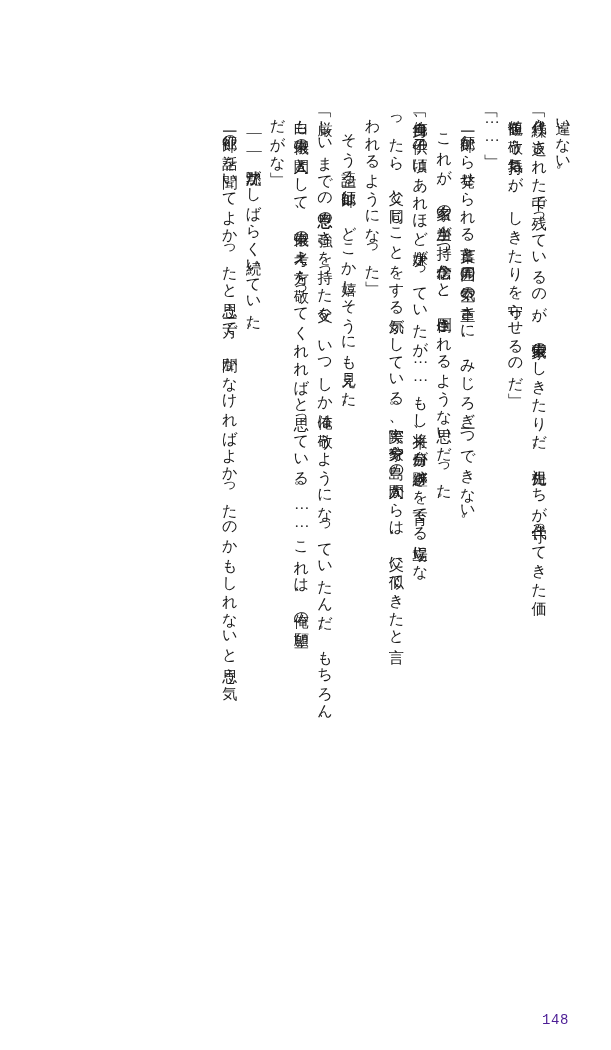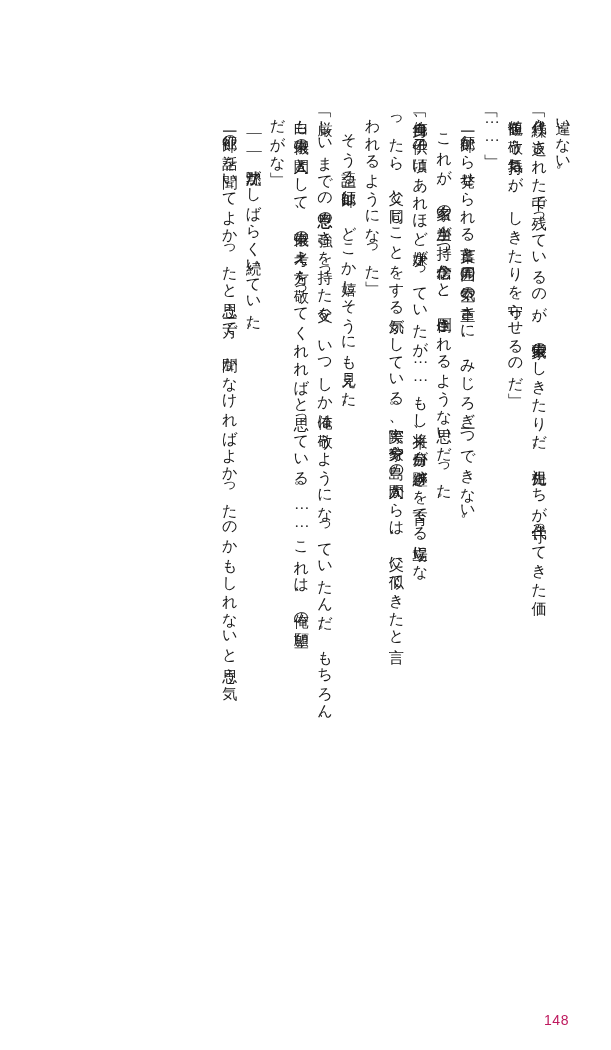--- a/index.html
+++ b/index.html
@@ -39,22 +39,22 @@
     font-weight: 400;
   }
   
   .col.indent1 { padding-top: 15px; }
   .col.dash { letter-spacing: 0.04em; }
   .page-number {
     position: absolute;
     right: 42px;
     bottom: 22px;
     font-size: 14px;
-    font-family: Liberation Sans, sans-serif;
-    color: #be185d;
+    font-family: Liberation Mono, monospace;
+    color: #4c1d95;
     letter-spacing: 0.04em;
   }
 </style>
 </head>
 <body>
 
 <div class="page">
   <div class="col">違いない。</div>
   <div class="col">「代々繰り返された中で残っているのが、東儀家のしきたりだ。祖先たちが代々守ってきた価</div>
   <div class="col">値観を敬う気持ちが、しきたりを守らせるのだ」</div>

